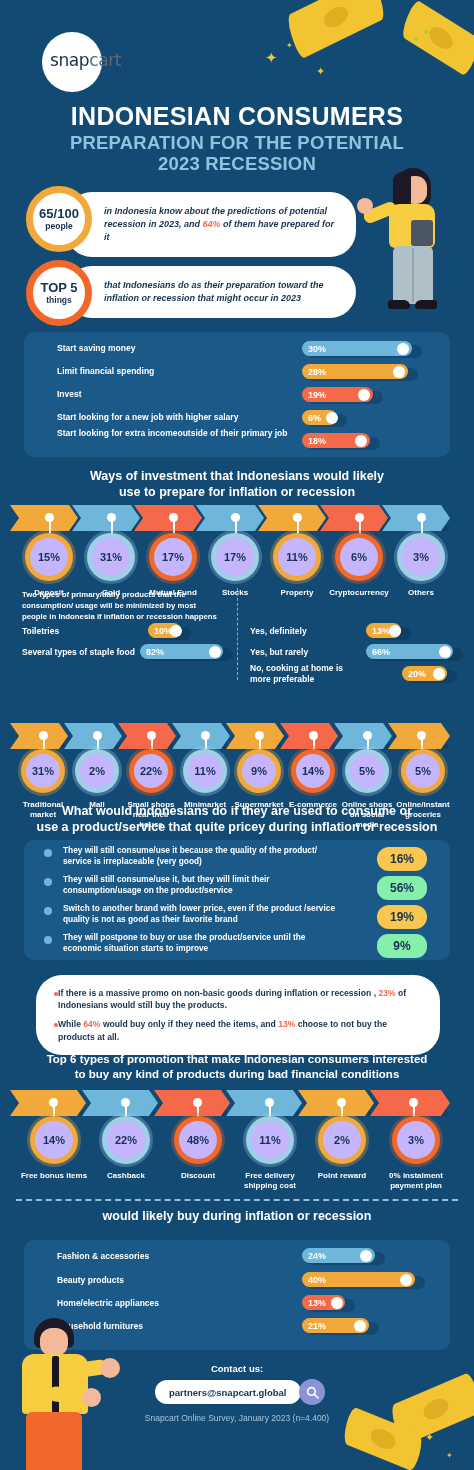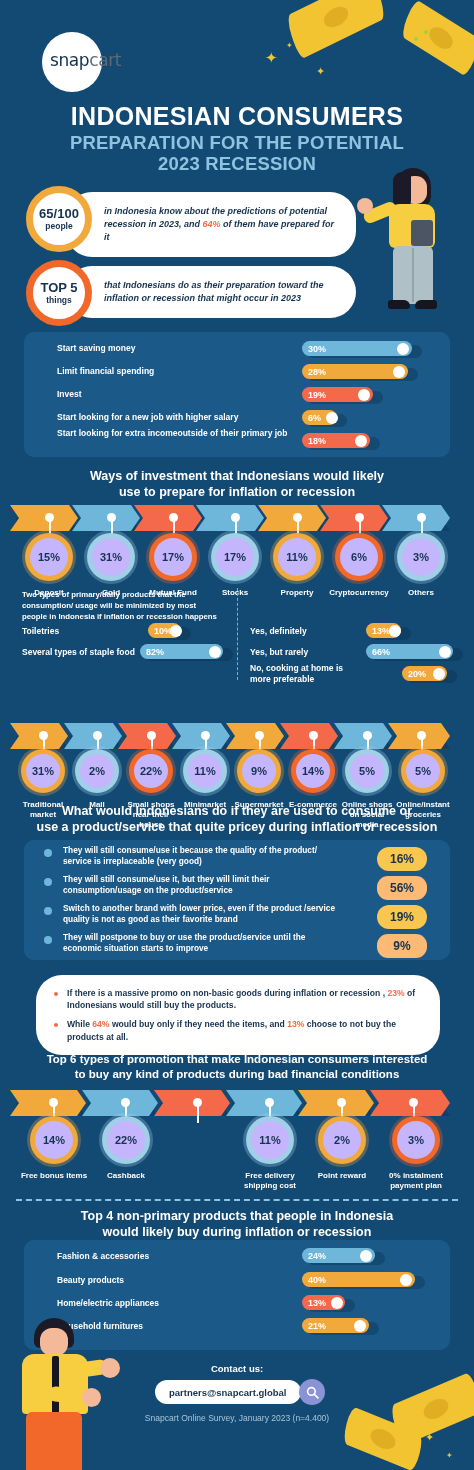--- a/index.html
+++ b/index.html
@@ -189,30 +189,30 @@
   
   .bl-row { position: absolute; display: flex; align-items: flex-start; justify-content: flex-end; }
   .bl-dot { width: 8px; height: 8px; border-radius: 50%; background: #6FB6DB; margin-top: 4px; flex: none; }
   .bl-txt { color: #ffffff; font-size: 8.3px; font-weight: bold; line-height: 1.38; margin-left: 11px; }
   .badge {
     position: absolute; width: 50px; height: 24px; border-radius: 12px;
     display: flex; align-items: center; justify-content: center;
     color: #16324F; font-size: 12px; font-weight: bold;
   }
   .b-amber { background: #F9C74F; }
-  .b-red { background: #fdba74; border-radius: 11px; }
+  .b-red { background: #86efac; border-radius: 11px; }
 
   
   .note {
     position: absolute; background: #ffffff; border-radius: 26px; padding: 12px 18px;
   }
   .note .nr { display: flex; align-items: flex-start; margin-bottom: 7px; }
   .note .nr:last-child { margin-bottom: 0; }
   .note .nd { width: 4px; height: 4px; border-radius: 50%; background: #F4694A; margin-top: 5px; flex: none; }
-  .note p { color: #16324F; font-size: 8.6px; font-weight: bold; line-height: 1.42; margin-left: 9px; }
+  .note p { color: #16324F; font-size: 8.6px; font-weight: bold; line-height: 1.42; }
   .note p .hl { color: #F4694A; }
 
   
   .hdash { position: absolute; height: 0; border-top: 2px dashed #8FC3E0; }
 
   
   .contact-lbl { position: absolute; width: 474px; text-align: center;
     color: #ffffff; font-size: 9.5px; font-weight: bold; }
   .mailpill {
     position: absolute; background: #ffffff; border-radius: 16px;
@@ -657,20 +657,26 @@
         <span>14%</span>
       </div>
     <div class="cap">Free bonus items</div>
   </div>
   <div class="stat" style="left:90px;top:1121px;width:72px;">
     <div class="circ r-blue">
         <span>22%</span>
       </div>
     <div class="cap">Cashback</div>
   </div>
+  <div class="stat" style="left:162px;top:1121px;width:72px;">
+    <div class="circ r-red">
+        <span>48%</span>
+      </div>
+    <div class="cap">Discount</div>
+  </div>
   <div class="stat" style="left:234px;top:1121px;width:72px;">
     <div class="circ r-blue">
         <span>11%</span>
       </div>
     <div class="cap">Free delivery shipping cost</div>
   </div>
   <div class="stat" style="left:306px;top:1121px;width:72px;">
     <div class="circ r-amber">
         <span>2%</span>
       </div>
@@ -679,21 +685,20 @@
   <div class="stat" style="left:378px;top:1121px;width:76px;">
     <div class="circ r-red">
         <span>3%</span>
       </div>
     <div class="cap">0% instalment payment plan</div>
   </div>
 
   <div class="hdash" style="left:16px;top:1199px;width:442px;"></div>
 
   <div class="heading" style="top:1208px;">
-    <div>Top 4 non-primary products that people in Indonesia</div>
     <div>would likely buy during inflation or recession</div>
   </div>
 
   <div class="panel" style="left:24px;top:1240px;width:426px;height:110px;"></div>
 
   <div class="row" style="left:57px;top:1251px;">
       <div class="lbl">Fashion &amp; accessories</div>
     </div>
   <div class="sl" style="position:absolute;left:302px;top:1248px;width:130px;">
     <div class="track" style="width:78px;"></div>

